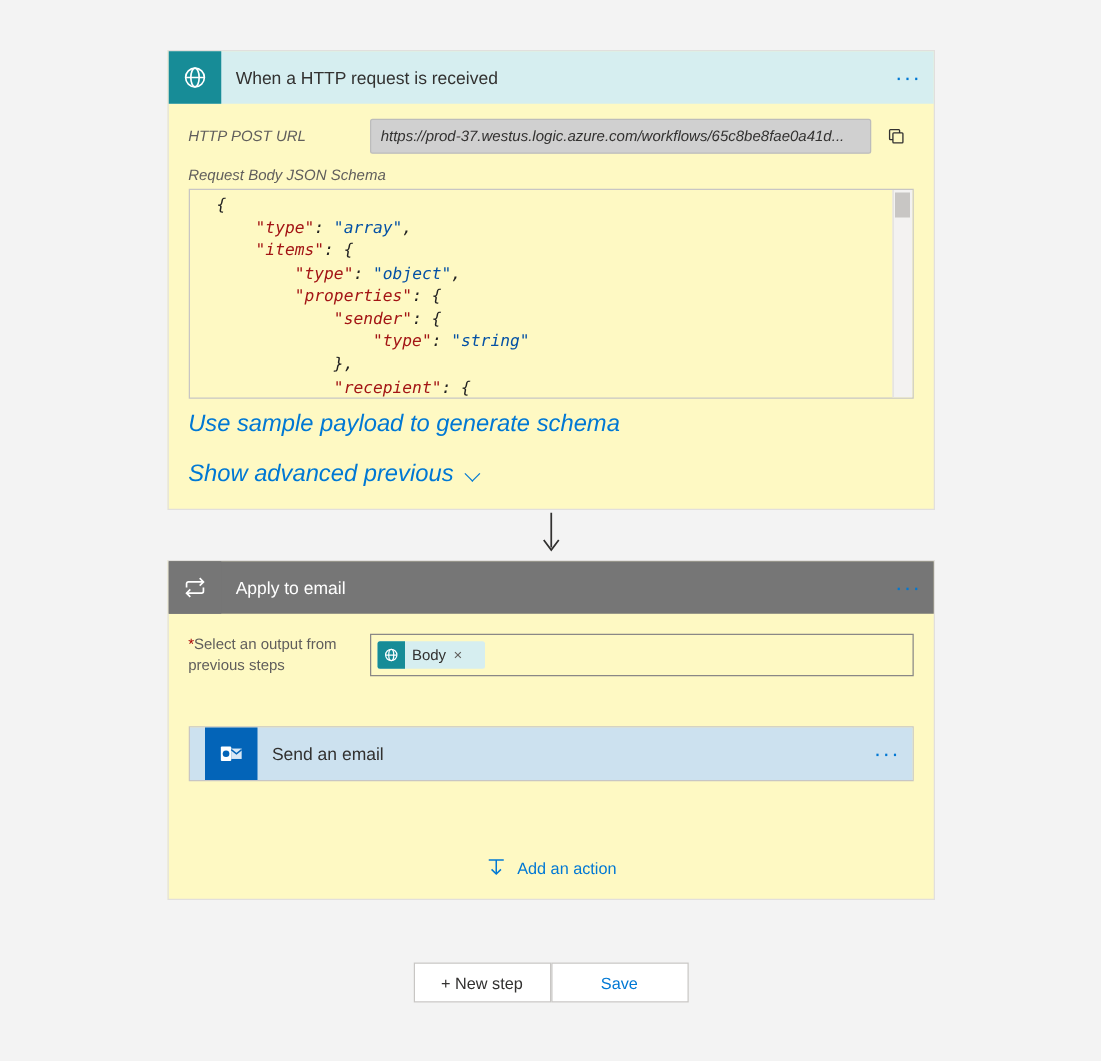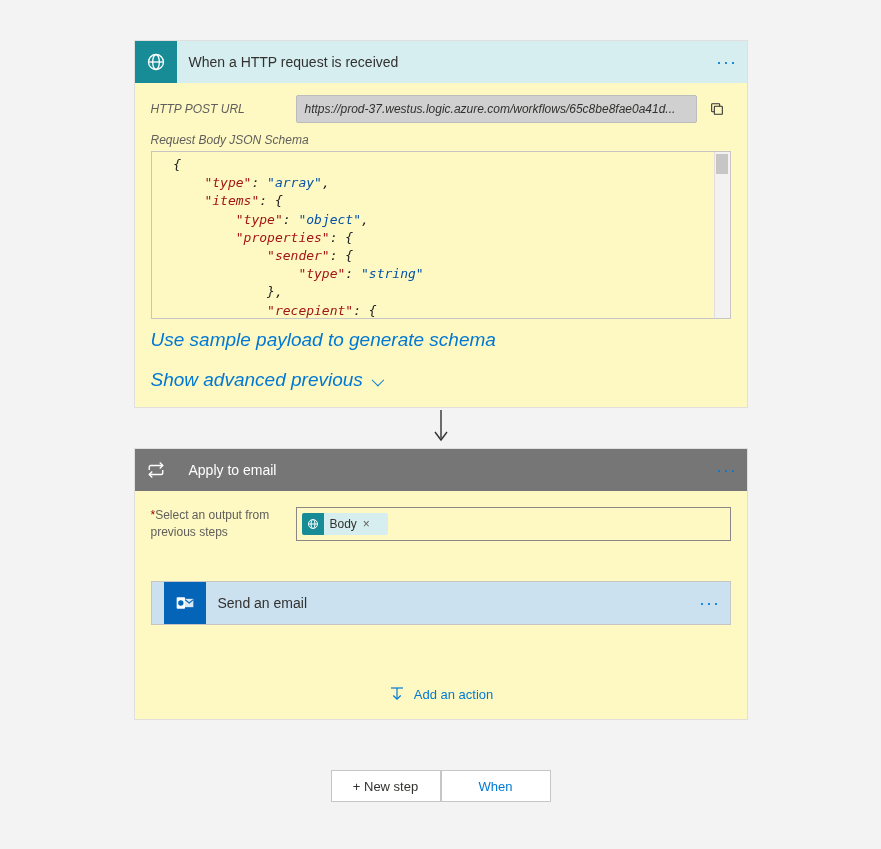--- a/index.html
+++ b/index.html
@@ -358,16 +358,16 @@
           <line x1="12" y1="4" x2="12" y2="18"></line>
           <polyline points="7,14 12,19 17,14"></polyline>
         </svg>
         <span>Add an action</span>
       </div>
     </div>
   </div>
 
   <div class="footer">
     <div class="btn">+ New step</div>
-    <div class="btn primary">When</div>
+    <div class="btn primary">Save</div>
   </div>
 
 </div>
 
 </body></html>

